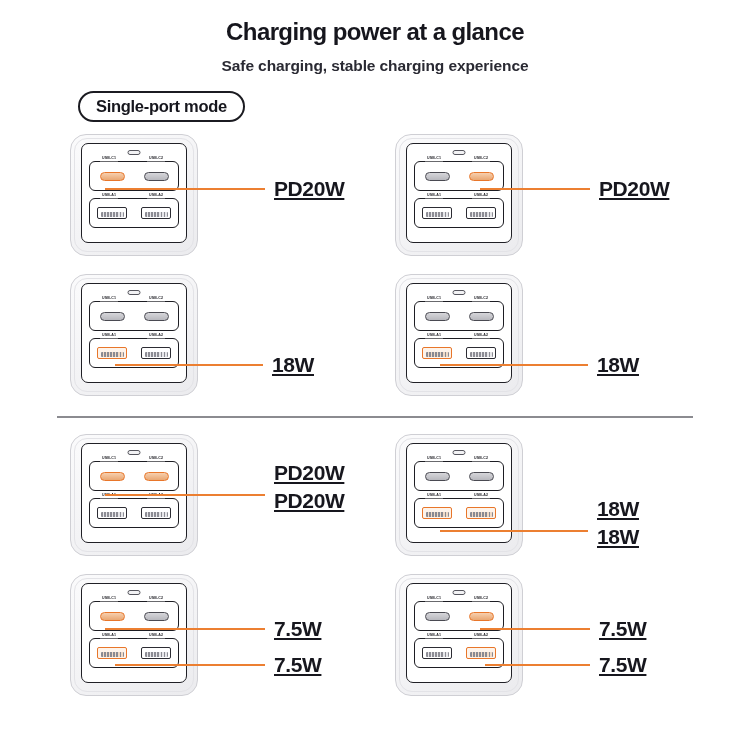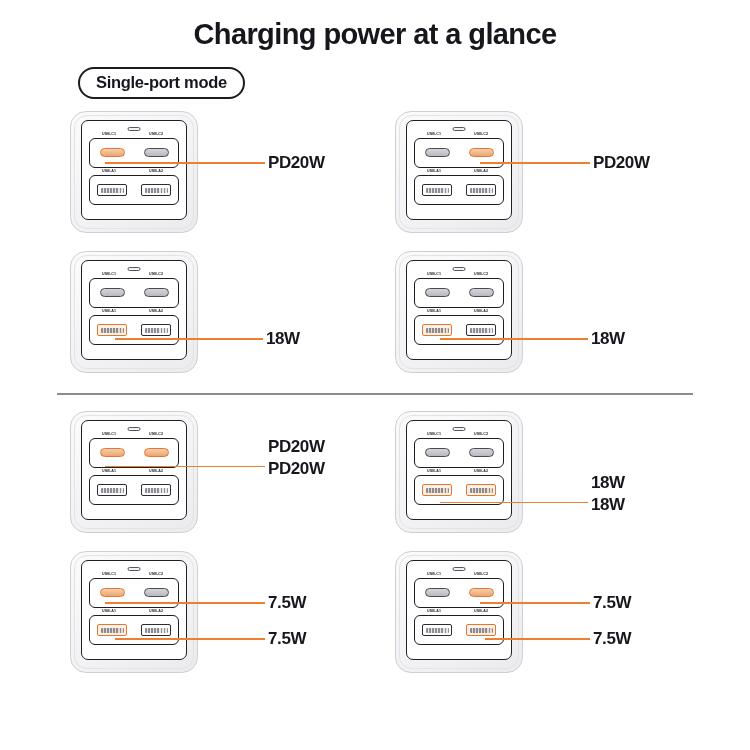--- a/index.html
+++ b/index.html
@@ -12,21 +12,21 @@
     font-family: "Liberation Sans", sans-serif;
     color: #1b1b21;
     overflow: hidden;
     position: relative;
   }
 
   
   .header { text-align: center; padding-top: 18px; }
 
   .page-title {
-    font-size: 29px;
+    font-size: 24px;
     font-weight: bold;
     letter-spacing: -0.6px;
     color: #16161d;
     line-height: 1.15;
   }
 
   .page-subtitle {
     font-size: 15.5px;
     font-weight: bold;
     color: #2a2a33;
@@ -212,34 +212,36 @@
     align-items: center;
   }
 
   .lead-line {
     height: 1.6px;
     background: #ec7f31;
     flex: 0 0 auto;
   }
 
   .watt-block {
-    margin-left: 3px;
-    font-size: 17px;
+    margin-left: 9px;
+    font-size: 21px;
     font-weight: bold;
     letter-spacing: -0.4px;
     color: #17171e;
     line-height: 1.32;
     white-space: nowrap;
+    text-decoration: underline;
   }
 </style>
 </head>
 <body>
 
 <div class="header">
   <div class="page-title">Charging power at a glance</div>
+  <div class="page-subtitle">Safe charging, stable charging experience</div>
 </div>
 
 <div class="section" style="margin-top:16px;">
   <div class="mode-pill-wrap">
     <span class="mode-pill">Single-port mode</span>
   </div>
   <div class="grid" style="margin-top:12px;">
 
     <div class="cell">
       <div class="charger">

